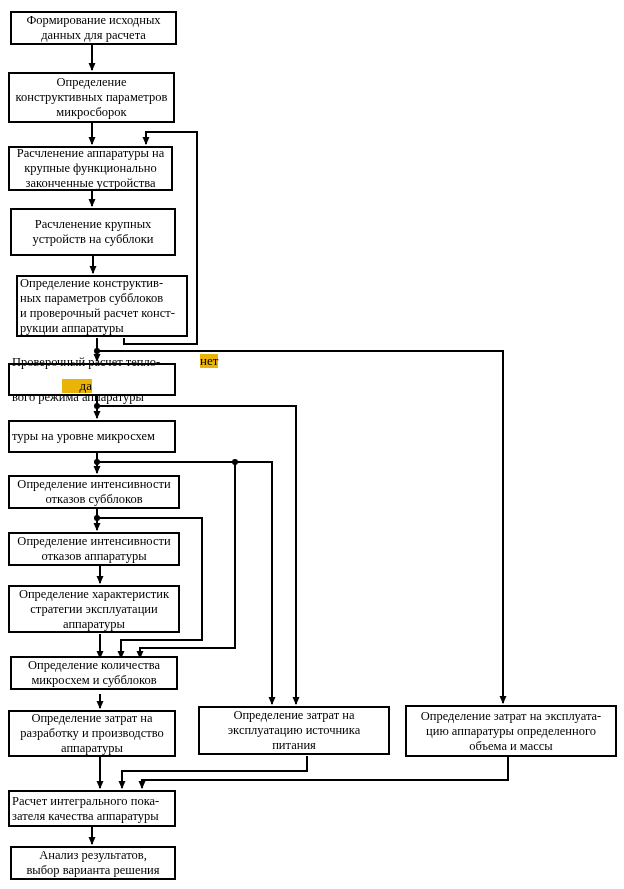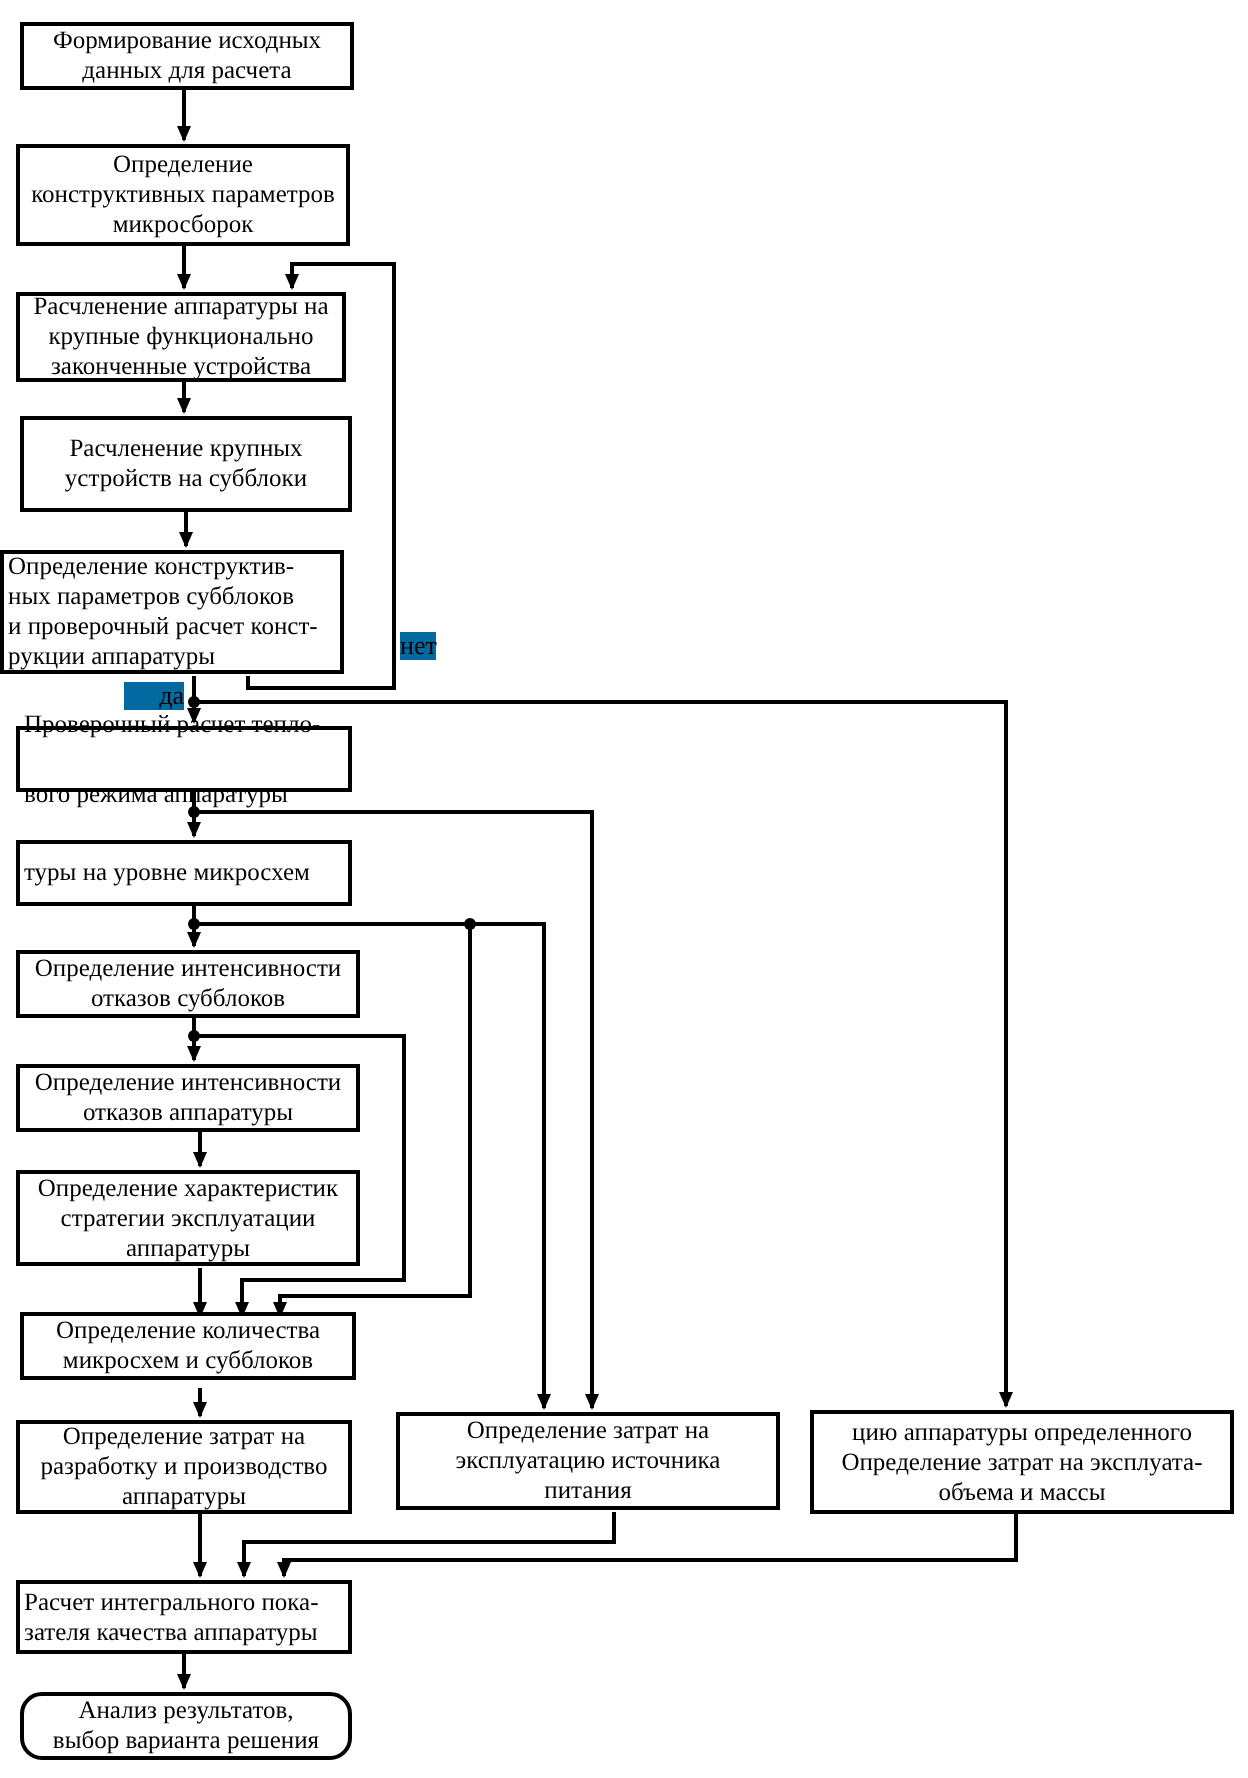--- a/index.html
+++ b/index.html
@@ -42,22 +42,23 @@
     align-items: flex-start;
     text-align: left;
   }
   .node .ln {
     white-space: nowrap;
   }
   .edge-label {
     position: absolute;
     font-size: 13px;
     line-height: 14px;
-    background: #0369a1;
+    background: #eab308;
     z-index: 3;
+    margin-top: 38px;
   }
   #label-no  { left: 200px; top: 316px; }
   #label-yes { left: 62px;  top: 341px; width: 30px; text-align: right; }
 </style>
 </head>
 <body>
 
 <div id="canvas">
 
   <svg id="connectors" viewBox="0 0 624 889" xmlns="http://www.w3.org/2000/svg">
@@ -110,21 +111,21 @@
       </div>
       <div class="node" style="left: 8px; top: 146px; width: 165px; height: 45px;">
         <div class="ln">Расчленение аппаратуры на</div>
         <div class="ln">крупные функционально</div>
         <div class="ln">законченные устройства</div>
       </div>
       <div class="node" style="left: 10px; top: 208px; width: 166px; height: 48px;">
         <div class="ln">Расчленение крупных</div>
         <div class="ln">устройств на субблоки</div>
       </div>
-      <div class="node align-left" style="left: 0; top: 275px; width: 172px; height: 62px;">
+      <div class="node align-left" style="left: 16px; top: 275px; width: 172px; height: 62px;">
         <div class="ln">Определение конструктив-</div>
         <div class="ln">ных параметров субблоков</div>
         <div class="ln">и проверочный расчет конст-</div>
         <div class="ln">рукции аппаратуры</div>
       </div>
       <div class="node align-left" style="left: 8px; top: 363px; width: 168px; height: 33px; gap: 20px;">
         <div class="ln">Проверочный расчет тепло-</div>
         <div class="ln">вого режима аппаратуры</div>
       </div>
       <div class="node align-left" style="left: 8px; top: 420px; width: 168px; height: 33px;">
@@ -154,27 +155,27 @@
       </div>
       <div class="node" style="left: 198px; top: 706px; width: 192px; height: 49px;">
         <div class="ln">Определение затрат на</div>
         <div class="ln">эксплуатацию источника</div>
         <div class="ln">питания</div>
       </div>
       <div class="node align-left" style="left: 8px; top: 790px; width: 168px; height: 37px;">
         <div class="ln">Расчет интегрального пока-</div>
         <div class="ln">зателя качества аппаратуры</div>
       </div>
-      <div class="node" style="left: 10px; top: 846px; width: 166px; height: 34px; border-radius: 11px;">
+      <div class="node" style="left: 10px; top: 846px; width: 166px; height: 34px;">
         <div class="ln">Анализ результатов,</div>
         <div class="ln">выбор варианта решения</div>
       </div>
       <div class="node" style="left: 405px; top: 705px; width: 212px; height: 52px;">
+        <div class="ln">Определение затрат на эксплуата-</div>
         <div class="ln">цию аппаратуры определенного</div>
-        <div class="ln">Определение затрат на эксплуата-</div>
         <div class="ln">объема и массы</div>
       </div>
     </div>
 
   <div id="label-no" class="edge-label">нет</div>
   <div id="label-yes" class="edge-label">да</div>
 
 </div>
 
 </body></html>

